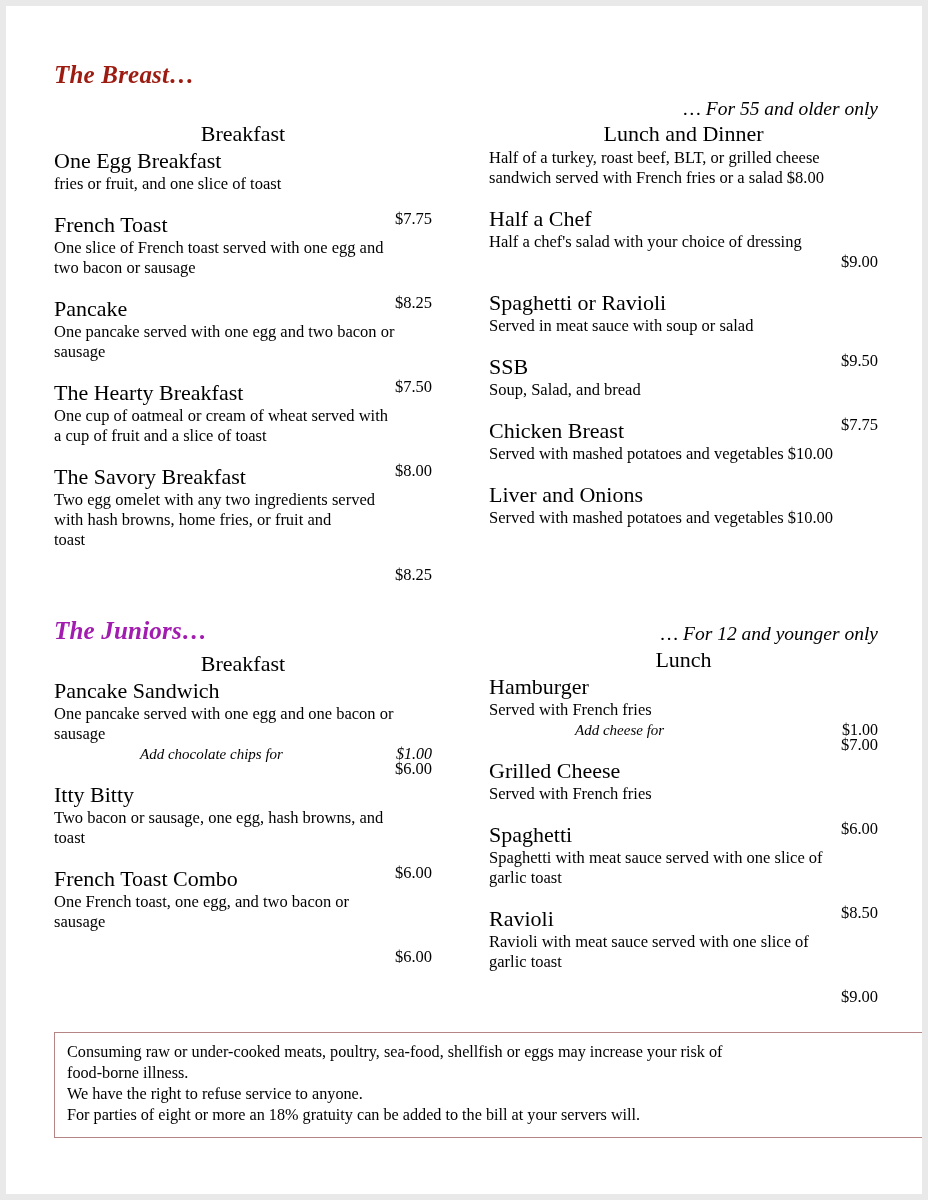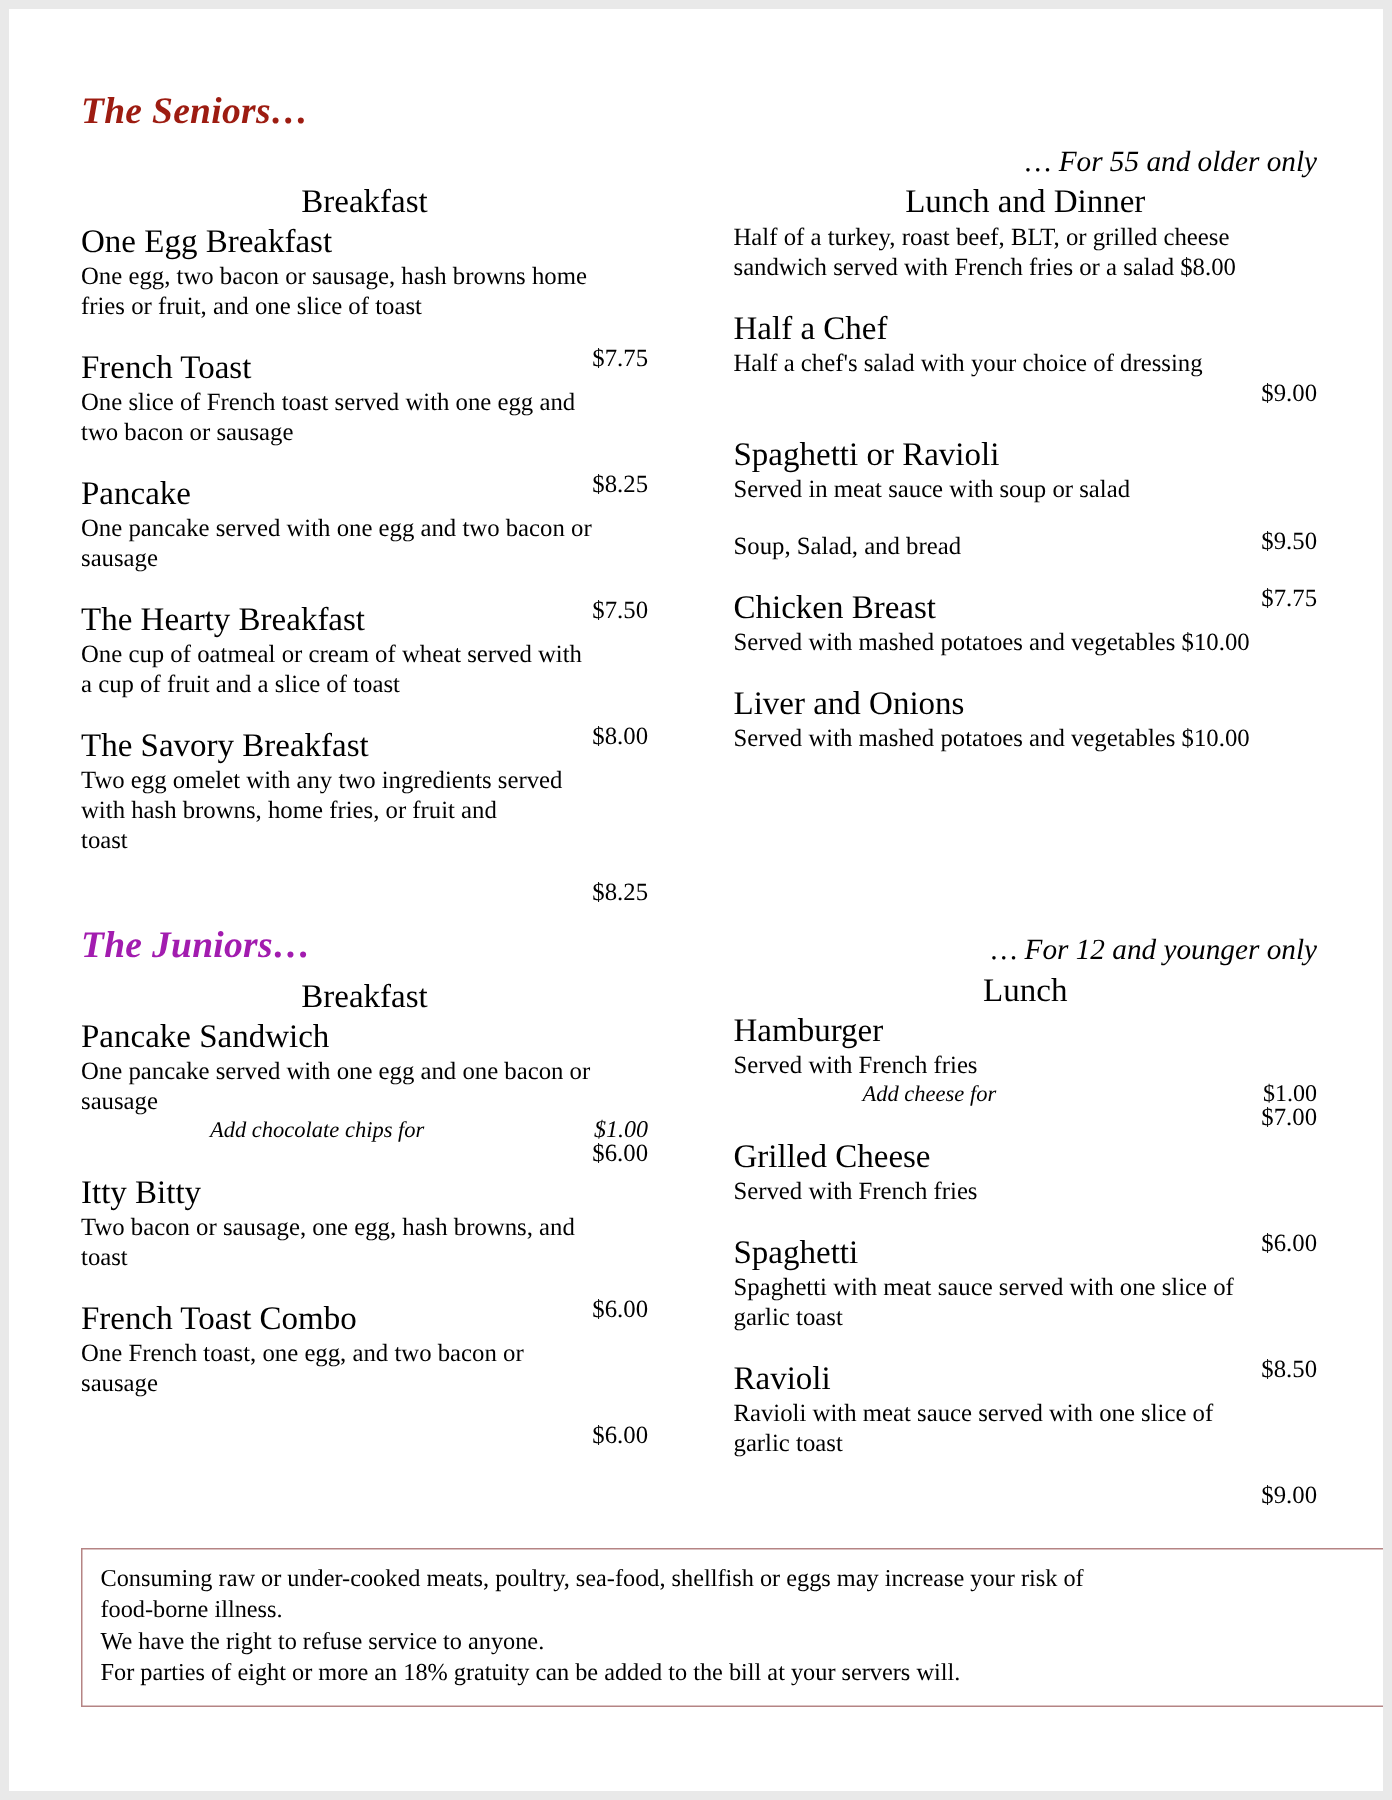--- a/index.html
+++ b/index.html
@@ -129,27 +129,26 @@
     font-size: 16.2px;
     line-height: 21px;
     font-family: "Liberation Serif", "DejaVu Serif", serif;
   }
 </style>
 </head>
 <body style="background: rgb(233, 233, 233);">
 
 <div class="page" style="background: rgb(255, 255, 255);">
   <div class="sheet" id="sheet">
-      <div class="brand" style="left: 48px; top: 55px; color: rgb(157, 28, 17);">The Seniors…</div>
+      <div class="brand" style="left: 48px; top: 55px; color: rgb(157, 28, 17);">The Breast…</div>
       <div class="agenote" style="right: 44px; top: 92px; text-align: right;">… For 55 and older only</div>
       <div class="col col-left" style="top: 114px;">
         <div class="meal-header">Breakfast</div>
         <div class="item">
           <div class="item-name">One Egg Breakfast</div>
-          <div class="desc-line">One egg, two bacon or sausage, hash browns home</div>
           <div class="desc-line">fries or fruit, and one slice of toast<span class="price">$7.75</span></div>
         </div>
         <div class="gap-lg"></div>
         <div class="item">
           <div class="item-name">French Toast</div>
           <div class="desc-line">One slice of French toast served with one egg and</div>
           <div class="desc-line">two bacon or sausage<span class="price">$8.25</span></div>
         </div>
         <div class="gap-lg"></div>
         <div class="item">
@@ -183,20 +182,21 @@
           <div class="desc-line">Half a chef's salad with your choice of dressing</div>
           <div class="price-only">$9.00</div>
         </div>
         <div class="gap-lg"></div>
         <div class="item">
           <div class="item-name">Spaghetti or Ravioli</div>
           <div class="desc-line">Served in meat sauce with soup or salad<span class="price">$9.50</span></div>
         </div>
         <div class="gap-lg"></div>
         <div class="item">
+          <div class="item-name">SSB</div>
           <div class="desc-line">Soup, Salad, and bread<span class="price">$7.75</span></div>
         </div>
         <div class="gap-lg"></div>
         <div class="item">
           <div class="item-name">Chicken Breast</div>
           <div class="desc-line">Served with mashed potatoes and vegetables $10.00</div>
         </div>
         <div class="gap-lg"></div>
         <div class="item">
           <div class="item-name">Liver and Onions</div>

